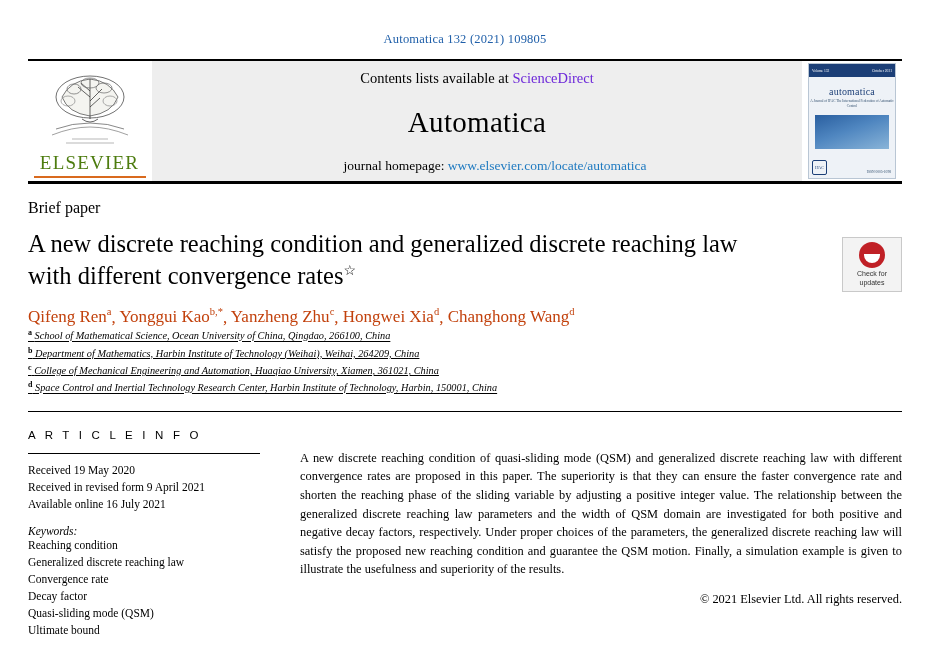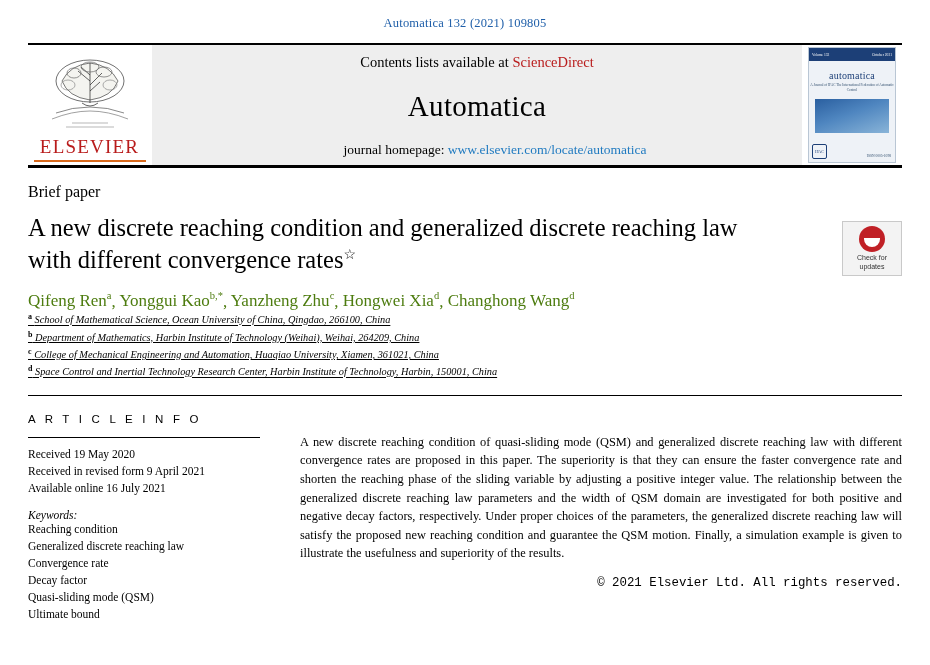--- a/index.html
+++ b/index.html
@@ -13,21 +13,21 @@
     font-family: "Liberation Serif", serif;
     color: #000000;
     position: relative;
     overflow: hidden;
   }
   .page {
     width: 930px;
     height: 478px;
     position: relative;
     box-sizing: border-box;
-    padding: 0 28px;
+    padding: 16px 28px;
   }
 
   
   .running-head {
     text-align: center;
     font-family: "Liberation Serif", serif;
     font-size: 12.5px;
     color: #1f5fa9;
     padding-top: 16px;
     letter-spacing: 0.2px;
@@ -52,21 +52,21 @@
     align-items: center;
     justify-content: flex-start;
     padding-top: 6px;
     box-sizing: border-box;
   }
   .tree-svg { display: block; }
   .elsevier-word {
     font-family: "Liberation Serif", serif;
     font-size: 19px;
     letter-spacing: 1.2px;
-    color: #b91c1c;
+    color: #4d7c0f;
     font-weight: normal;
     margin-top: 1px;
   }
   .elsevier-rule {
     width: 112px;
     height: 2px;
     background: #d96a1e;
     margin-top: 2px;
   }
   .center-cell {
@@ -76,21 +76,21 @@
     flex-direction: column;
     align-items: center;
     justify-content: space-between;
     padding: 9px 0 7px 0;
     box-sizing: border-box;
   }
   .contents-line {
     font-size: 14.5px;
     font-family: "Liberation Serif", serif;
   }
-  .sciencedirect { color: #b91c1c; }
+  .sciencedirect { color: #6d28d9; }
   .journal-title {
     font-size: 29px;
     font-family: "Liberation Serif", serif;
     letter-spacing: 0.3px;
   }
   .homepage-line {
     font-size: 13.5px;
     margin-left: 36px;
   }
   .homepage-url { color: #1f7ac0; }
@@ -220,21 +220,21 @@
     font-size: 7px;
     line-height: 1.25;
     font-family: "Liberation Sans", sans-serif;
     color: #333;
     margin-top: 2px;
   }
 
   .authors {
     margin-top: 15px;
     font-size: 17px;
-    color: #4d7c0f;
+    color: #c2410c;
     font-family: "Liberation Serif", serif;
   }
   .authors sup { font-size: 10.5px; }
 
   .affiliations {
     font-size: 10.3px;
     font-style: italic;
     line-height: 1.45;
     font-family: "Liberation Serif", serif;
     text-decoration: underline;
@@ -290,21 +290,21 @@
     font-size: 12.4px;
     line-height: 1.5;
     text-align: justify;
     font-family: "Liberation Serif", serif;
     margin-top: 20px;
   }
   .copyright {
     font-size: 12.4px;
     text-align: right;
     margin-top: 13px;
-    font-family: Liberation Mono, monospace;
+    font-family: Liberation Serif, serif;
   }
 </style>
 </head>
 <body>
 
 <div class="page">
 
   <div class="running-head">Automatica 132 (2021) 109805</div>
 
   <div class="masthead">

